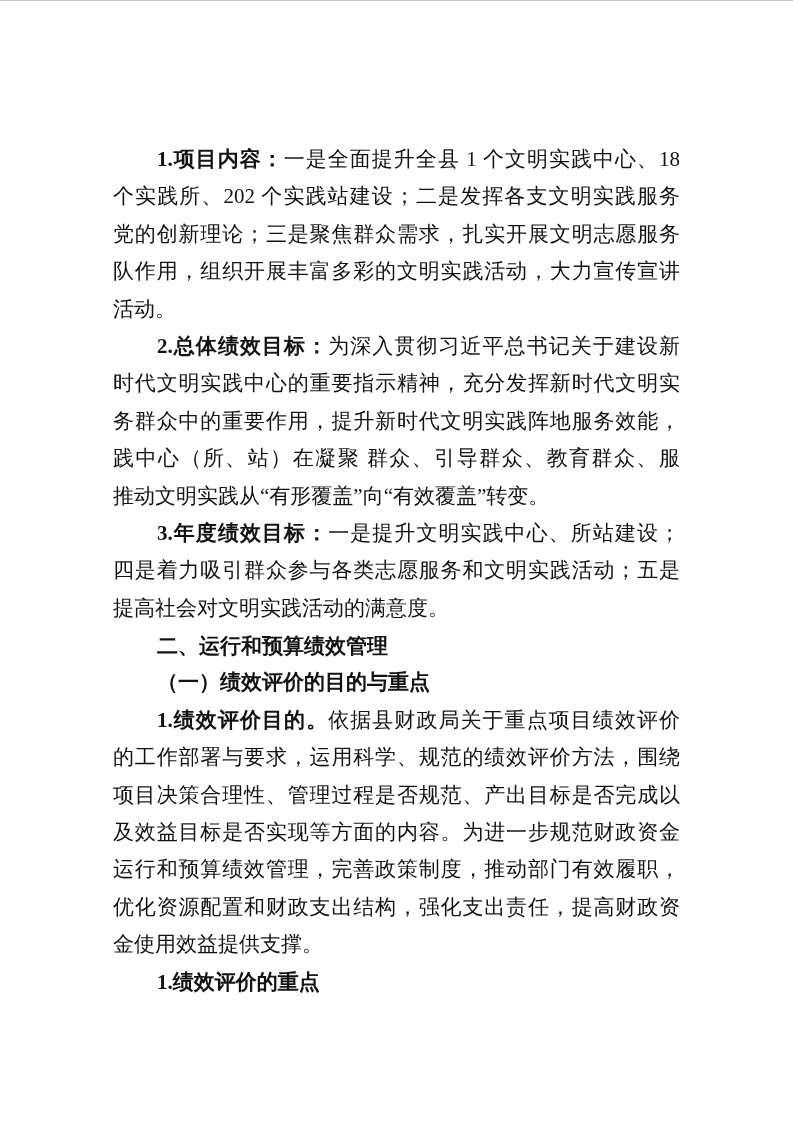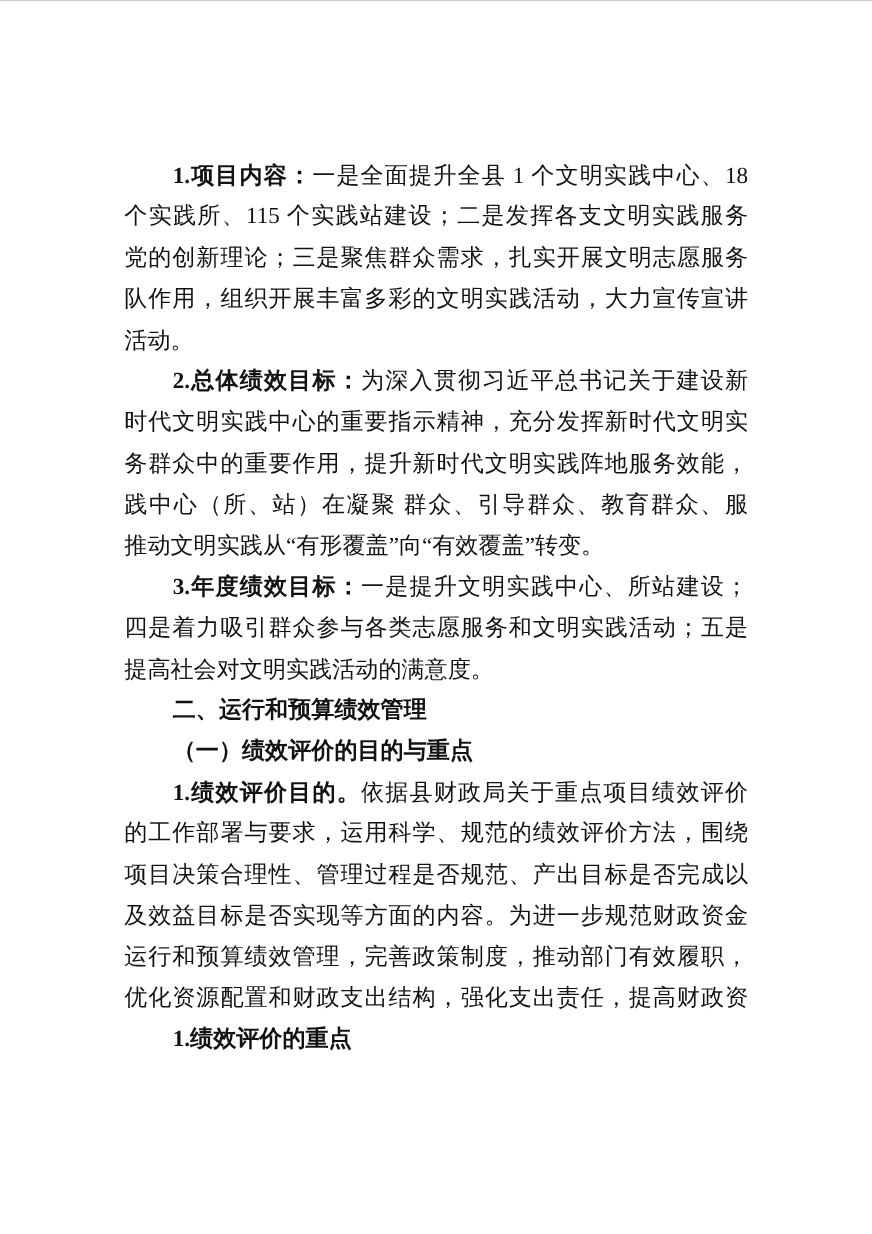--- a/index.html
+++ b/index.html
@@ -53,21 +53,21 @@
     font-weight: bold;
   }
 </style>
 </head>
 <body>
 
 <div class="page">
   <div class="content">
 
     <div class="line indent"><span class="lead">1.项目内容：</span><span>一是全面提升全县 1 个文明实践中心、18</span></div>
-    <div class="line"><span>个实践所、115 个实践站建设；二是发挥各支文明实践服务</span></div>
+    <div class="line"><span>个实践所、202 个实践站建设；二是发挥各支文明实践服务</span></div>
     <div class="line"><span>党的创新理论；三是聚焦群众需求，扎实开展文明志愿服务</span></div>
     <div class="line"><span>队作用，组织开展丰富多彩的文明实践活动，大力宣传宣讲</span></div>
     <div class="line flush"><span>活动。</span></div>
 
     <div class="line indent"><span class="lead">2.总体绩效目标：</span><span>为深入贯彻习近平总书记关于建设新</span></div>
     <div class="line"><span>时代文明实践中心的重要指示精神，充分发挥新时代文明实</span></div>
     <div class="line"><span>务群众中的重要作用，提升新时代文明实践阵地服务效能，</span></div>
     <div class="line"><span>践中心（所、站）在凝聚 群众、引导群众、教育群众、服</span></div>
     <div class="line flush"><span>推动文明实践从“有形覆盖”向“有效覆盖”转变。</span></div>
 
@@ -77,17 +77,18 @@
 
     <div class="line indent flush h-sans"><span>二、运行和预算绩效管理</span></div>
     <div class="line indent flush h-bold"><span>（一）绩效评价的目的与重点</span></div>
 
     <div class="line indent"><span class="lead">1.绩效评价目的。</span><span>依据县财政局关于重点项目绩效评价</span></div>
     <div class="line"><span>的工作部署与要求，运用科学、规范的绩效评价方法，围绕</span></div>
     <div class="line"><span>项目决策合理性、管理过程是否规范、产出目标是否完成以</span></div>
     <div class="line"><span>及效益目标是否实现等方面的内容。为进一步规范财政资金</span></div>
     <div class="line"><span>运行和预算绩效管理，完善政策制度，推动部门有效履职，</span></div>
     <div class="line"><span>优化资源配置和财政支出结构，强化支出责任，提高财政资</span></div>
+    <div class="line flush"><span>金使用效益提供支撑。</span></div>
 
     <div class="line indent flush h-bold"><span>1.绩效评价的重点</span></div>
 
   </div>
 </div>
 
 </body></html>

